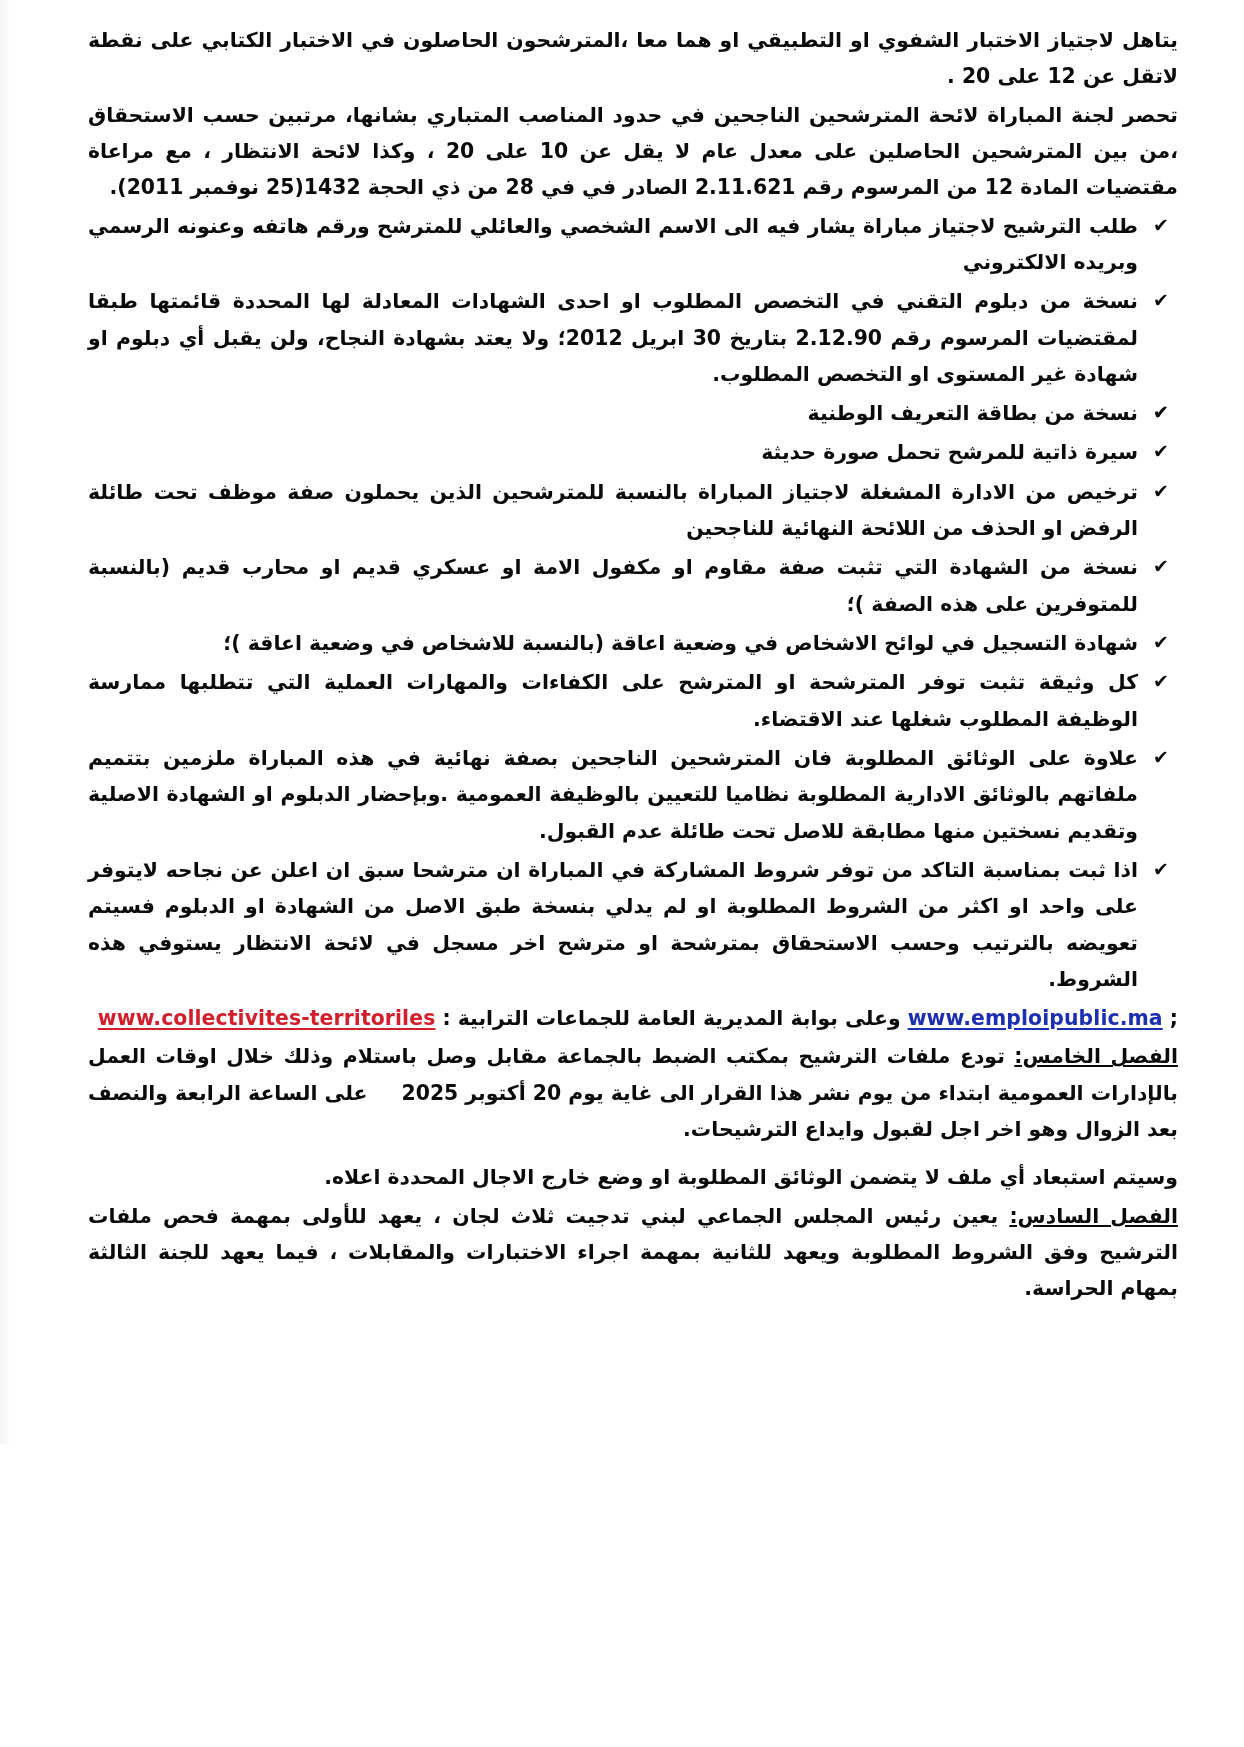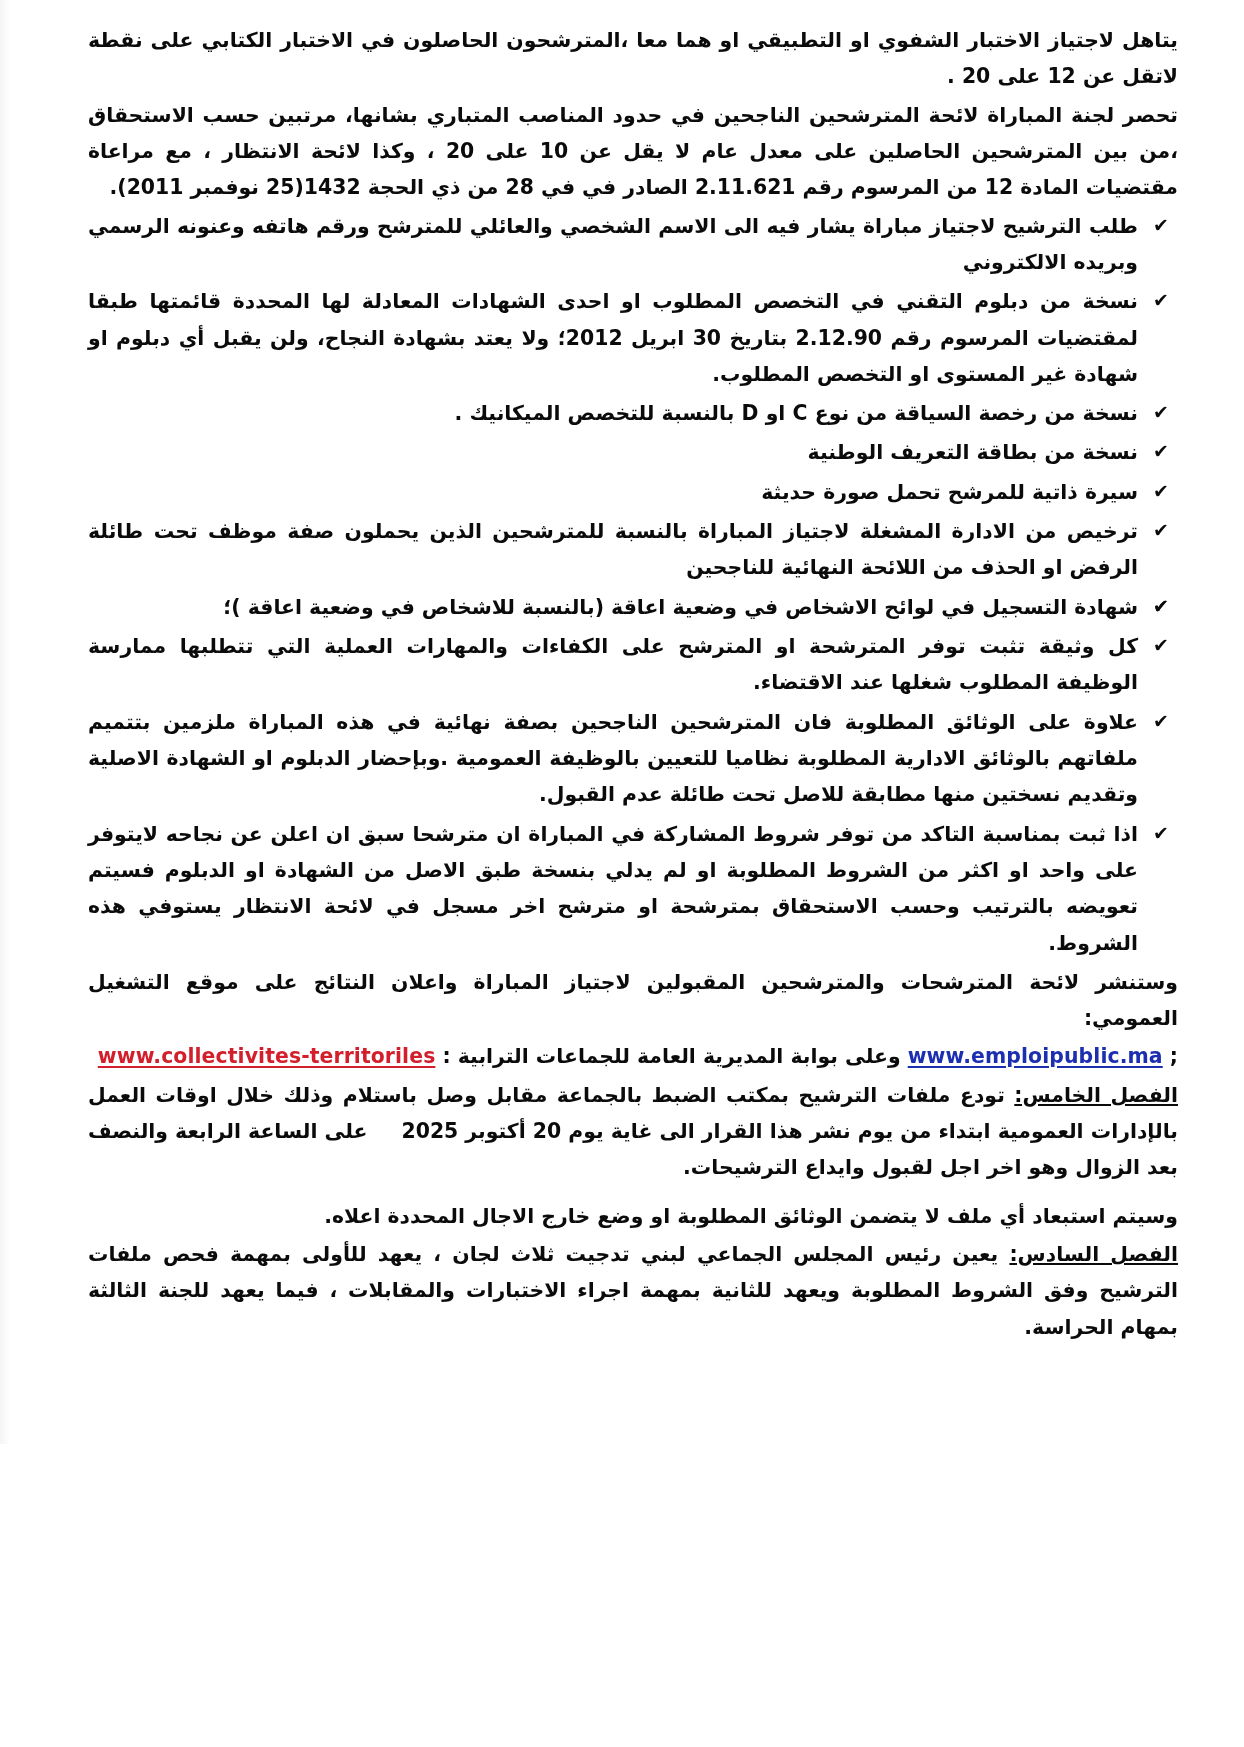--- a/index.html
+++ b/index.html
@@ -136,56 +136,55 @@
         <li>
           <span class="tick">✔</span>
           <span>طلب الترشيح لاجتياز مباراة يشار فيه الى الاسم الشخصي والعائلي للمترشح ورقم هاتفه وعنونه الرسمي وبريده الالكتروني</span>
         </li>
         <li>
           <span class="tick">✔</span>
           <span>نسخة من دبلوم التقني في التخصص المطلوب او احدى الشهادات المعادلة لها المحددة قائمتها طبقا لمقتضيات المرسوم رقم 2.12.90 بتاريخ 30 ابريل 2012؛ ولا يعتد بشهادة النجاح، ولن يقبل أي دبلوم او شهادة غير المستوى او التخصص المطلوب.</span>
         </li>
         <li>
           <span class="tick">✔</span>
-          <span>نسخة من رخصة السياقة من نوع C او D بالنسبة للتخصص الميكانيك .</span>
         </li>
         <li>
           <span class="tick">✔</span>
           <span>نسخة من بطاقة التعريف الوطنية</span>
         </li>
         <li>
           <span class="tick">✔</span>
           <span>سيرة ذاتية للمرشح تحمل صورة حديثة</span>
         </li>
         <li>
           <span class="tick">✔</span>
           <span>ترخيص من الادارة المشغلة لاجتياز المباراة بالنسبة للمترشحين الذين يحملون صفة موظف تحت طائلة الرفض او الحذف من اللائحة النهائية للناجحين</span>
         </li>
         <li>
           <span class="tick">✔</span>
+          <span>نسخة من الشهادة التي تثبت صفة مقاوم او مكفول الامة او عسكري قديم او محارب قديم (بالنسبة للمتوفرين على هذه الصفة )؛</span>
         </li>
         <li>
           <span class="tick">✔</span>
           <span>شهادة التسجيل في لوائح الاشخاص في وضعية اعاقة (بالنسبة للاشخاص في وضعية اعاقة )؛</span>
         </li>
         <li>
           <span class="tick">✔</span>
           <span>كل وثيقة تثبت توفر المترشحة او المترشح على الكفاءات والمهارات العملية التي تتطلبها ممارسة الوظيفة المطلوب شغلها عند الاقتضاء.</span>
         </li>
         <li>
           <span class="tick">✔</span>
           <span>علاوة على الوثائق المطلوبة فان المترشحين الناجحين بصفة نهائية في هذه المباراة ملزمين بتتميم ملفاتهم بالوثائق الادارية المطلوبة نظاميا للتعيين بالوظيفة العمومية .وبإحضار الدبلوم او الشهادة الاصلية وتقديم نسختين منها مطابقة للاصل تحت طائلة عدم القبول.</span>
         </li>
         <li>
           <span class="tick">✔</span>
           <span>اذا ثبت بمناسبة التاكد من توفر شروط المشاركة في المباراة ان مترشحا سبق ان اعلن عن نجاحه لايتوفر على واحد او اكثر من الشروط المطلوبة او لم يدلي بنسخة طبق الاصل من الشهادة او الدبلوم فسيتم تعويضه بالترتيب وحسب الاستحقاق بمترشحة او مترشح اخر مسجل في لائحة الانتظار يستوفي هذه الشروط.</span>
         </li>
       </ul>
 
-      <p class="para">وستنشر لائحة المترشحات والمترشحين المقبولين لاجتياز المباراة واعلان النتائج على موقع التشغيل العمومي:</p>
 
       <p class="para">
         <span>;</span>
         <a class="lnk-blue" href="#">www.emploipublic.ma</a>
         <span>وعلى بوابة المديرية العامة للجماعات الترابية :</span>
         <a class="lnk-red" href="#">www.collectivites-territoriles</a>
       </p>
 
 
       <p class="para">

